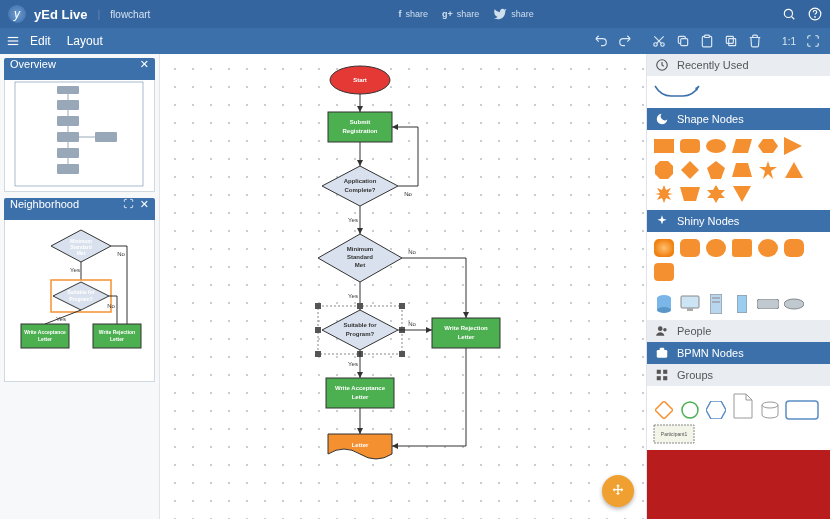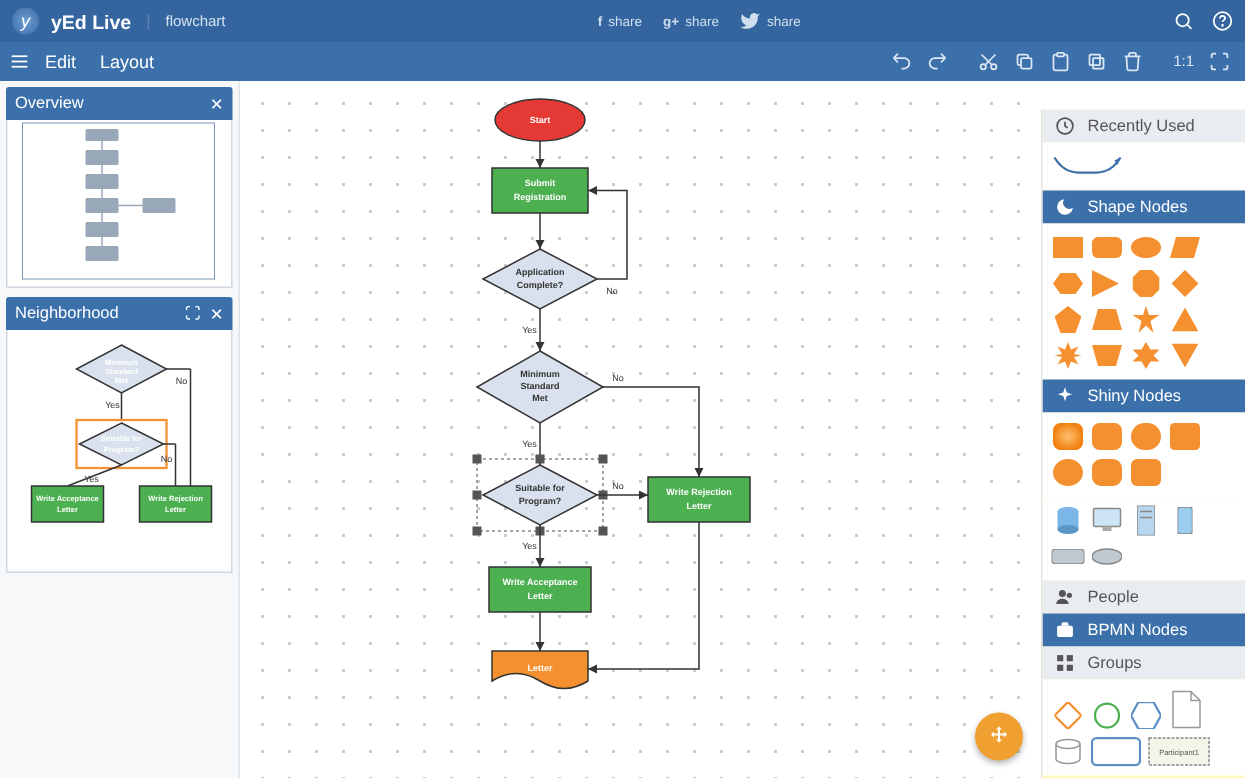--- a/index.html
+++ b/index.html
@@ -15,28 +15,28 @@
 .menubar { background: #3c70aa; height: 26px; display: flex; align-items: center; color: #fff; padding: 0 6px; gap: 4px; }
 .menubar .menu-item { padding: 0 6px; font-size: 12px; cursor: pointer; }
 .toolbar-center { margin-left: auto; display: flex; gap: 2px; align-items: center; }
 .tbtn { width: 22px; height: 20px; display: flex; align-items: center; justify-content: center; cursor: pointer; color: #dce7f3; border-radius: 2px; }
 .tbtn.txt { width: auto; padding: 0 4px; font-size: 10px; }
 .tabs-right { margin-left: auto; display: flex; gap: 18px; padding-right: 12px; }
 .tab-r { font-size: 12px; padding: 0 4px 2px; cursor: pointer; }
 .tab-r.active { border-bottom: 2px solid #f0a030; }
 .main { display: flex; height: calc(519px - 54px); }
 .left-col { width: 160px; background: #f7f8f9; border-right: 1px solid #e0e4e8; padding: 4px; display: flex; flex-direction: column; gap: 6px; }
-.panel-hdr { background: #3c70aa; color: #fff; height: 22px; display: flex; align-items: center; padding: 0 6px; font-size: 11px; border-radius: 2px 2px 0 0; }
+.panel-hdr { background: #3c70aa; color: #fff; height: 22px; display: flex; padding: 0 6px; font-size: 11px; border-radius: 2px 2px 0 0; }
 .panel-hdr .close { margin-left: auto; cursor: pointer; }
 .panel-body { background: #fff; border: 1px solid #d0d8e0; border-top: none; flex-shrink: 0; position: relative; }
 .overview-body { height: 112px; }
 .neighborhood-body { height: 162px; padding: 4px; }
 .canvas { flex: 1; position: relative; background: #fff; overflow: hidden; }
 .dotgrid { position: absolute; inset: 0; background-image: radial-gradient(#c8cdd4 1px, transparent 1px); background-size: 18px 18px; background-position: 6px 6px; }
-.right-col { width: 136px; background: #fef9c3; border-left: 1px solid #e0e4e8; overflow-y: auto; margin-top: 19px; }
+.right-col { width: 184px; background: #b91c1c; border-left: 1px solid #e0e4e8; overflow-y: auto; }
 .pal-section-hdr { background: #3c70aa; color: #fff; height: 22px; display: flex; align-items: center; gap: 8px; padding: 0 8px; font-size: 11px; cursor: pointer; }
 .pal-section-hdr.light { background: #e9edf2; color: #555; }
 .pal-body { background: #fff; padding: 6px; display: flex; flex-wrap: wrap; gap: 4px; }
 .pal-body .shape { width: 22px; height: 20px; display: flex; align-items: center; justify-content: center; }
 .fab { position: absolute; right: 12px; bottom: 12px; width: 32px; height: 32px; border-radius: 50%; background: #f0a030; display: flex; align-items: center; justify-content: center; color: #fff; box-shadow: 0 2px 4px rgba(0,0,0,.3); cursor: pointer; }
 .ico { width: 14px; height: 14px; }
 .node-label { fill: #fff; font-size: 6px; font-weight: bold; text-anchor: middle; }
 .edge-label { fill: #333; font-size: 6px; text-anchor: middle; }
 .nb-label { fill: #fff; font-size: 5px; font-weight: bold; text-anchor: middle; }
 </style>

